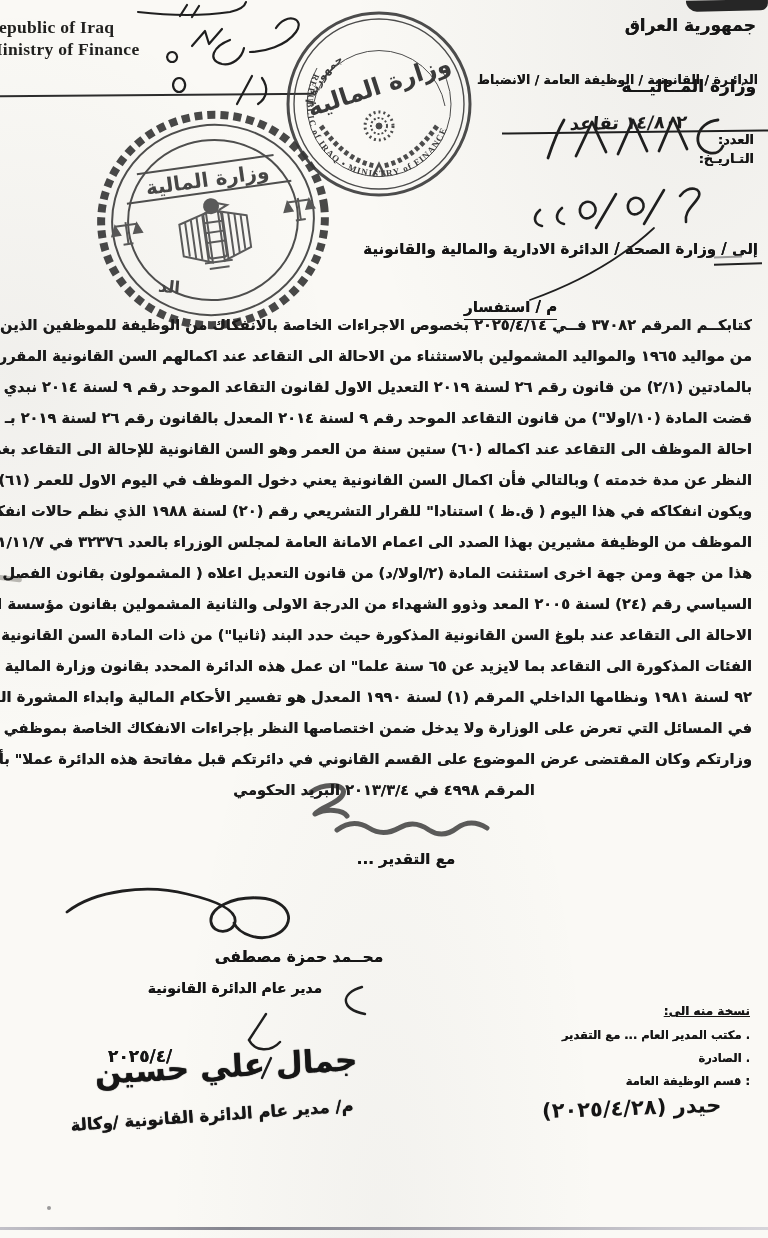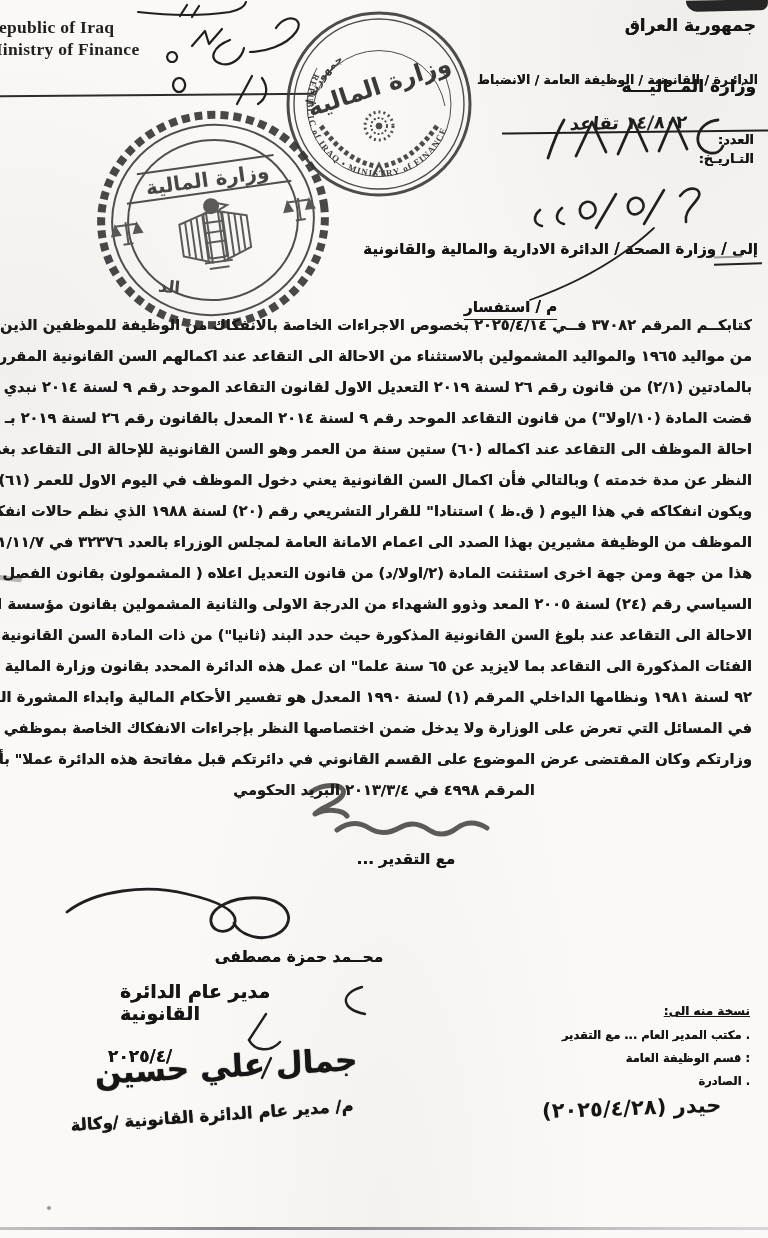--- a/index.html
+++ b/index.html
@@ -37,21 +37,21 @@
   .pencil-dash{left:714px;top:256px;width:28px;border-top:2px solid #9a9a9a;transform:rotate(-2deg);}
   .subject{left:464px;top:286px;font-size:15px;border-bottom:1.6px solid #222;padding-bottom:3px;text-shadow:0 0 .5px #111;margin-top:12px;}
   
   .body-wrap{left:16px;top:316px;width:736px;direction:rtl;}
   .bl{height:31px;font-size:14.6px;font-weight:700;color:#1b1b1b;
       text-align:justify;text-align-last:justify;white-space:nowrap;text-shadow:0 0 .4px #222;}
   .bl.short{text-align:right;text-align-last:center;white-space:normal;}
   .closing{left:0;top:850px;width:768px;text-align:center;font-size:15px;transform:translateX(22px);text-shadow:0 0 .5px #111;}
   
   .sig-name{left:168px;top:948px;width:170px;text-align:center;font-size:15.5px;text-shadow:0 0 .6px #111;margin-left:46px;}
-  .sig-title{left:120px;top:980px;width:230px;text-align:left;font-size:19px;text-shadow:0 0 .6px #111;}
+  .sig-title{left:120px;top:980px;width:230px;text-align:center;font-size:14px;text-shadow:0 0 .6px #111;}
   .sig-date{left:108px;top:1014px;width:150px;direction:ltr;font-size:17px;font-weight:700;text-shadow:0 0 .5px #111;margin-top:32px;}
   .sig2-name{left:86px;top:1048px;width:280px;text-align:center;font-size:31px;transform:rotate(-3deg);text-shadow:0 0 1px #111;}
   .sig2-title{left:52px;top:1106px;width:320px;text-align:center;font-size:16.5px;transform:rotate(-4deg);text-shadow:0 0 .8px #111;}
   
   .copyto{right:18px;top:1004px;text-align:right;direction:rtl;}
   .copyto .hd{font-size:12px;font-weight:700;text-decoration:underline;margin-bottom:6px;text-shadow:0 0 .4px #222;}
   .copyto .it{font-size:11.5px;font-weight:700;line-height:23px;text-shadow:0 0 .4px #222;}
   .hand-note{right:46px;top:1096px;font-size:21px;font-weight:700;transform:rotate(-2deg);color:#151515;}
   
   .corner-smudge{left:686px;top:0;width:82px;height:11px;background:#262626;transform:rotate(-1.2deg);border-radius:0 0 8px 12px;}
@@ -242,18 +242,18 @@
       <path d="M35,50 l-9,20"></path>
     </g>
   </svg>
 
   <div class="abs ar sig2-name">جمال علي حسين</div>
   <div class="abs ar sig2-title">م/ مدير عام الدائرة القانونية /وكالة</div>
 
   <div class="abs copyto">
     <div class="hd ar">نسخة منه الى:</div>
     <div class="it ar">. مكتب المدير العام ... مع التقدير</div>
+    <div class="it ar">. الصادرة</div>
     <div class="it ar">: قسم الوظيفة العامة</div>
-    <div class="it ar">. الصادرة</div>
   </div>
   <div class="abs ar hand-note">حيدر (٢٠٢٥/٤/٢٨)</div>
 
 </div>
 
 </body></html>

